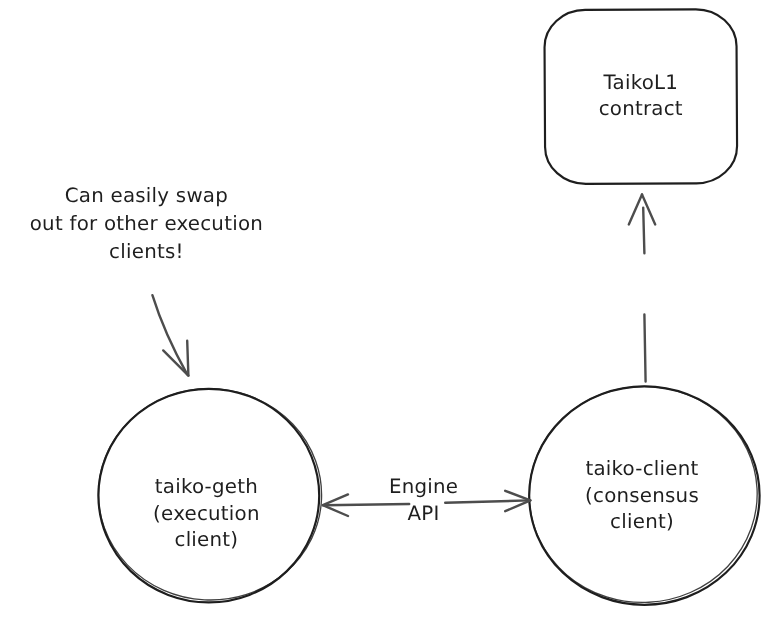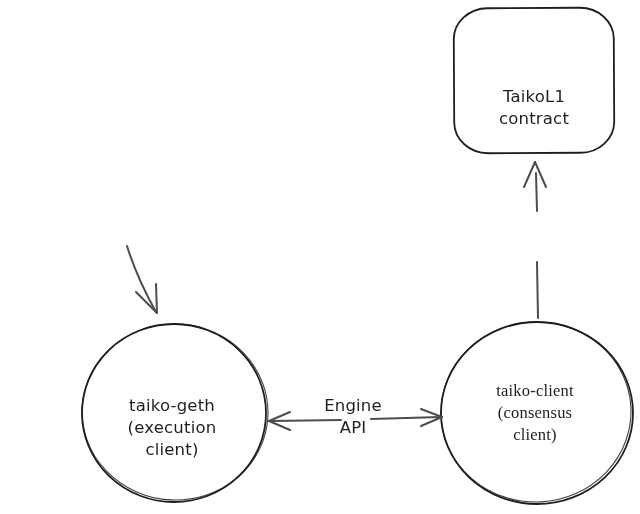--- a/index.html
+++ b/index.html
@@ -88,29 +88,32 @@
     </g>
 
     <g>
       <path class="arrow" d="M 536 173 L 537 211"></path>
       <path class="arrow" d="M 537 262 L 538 318"></path>
       <path class="arrow" d="M 535 162 L 524 187"></path>
       <path class="arrow" d="M 535 162 L 546 187"></path>
     </g>
   </svg>
 
+  <div class="label annotation" style="left:10px; top:151px; width:224px;">Can easily swap
+out for other execution
+clients!</div>
 
-  <div class="label" style="left:454px; top:58px; width:160px;margin-top:28px;">TaikoL1
+  <div class="label" style="left:454px; top:58px; width:160px;">TaikoL1
 contract</div>
 
   <div class="label" style="left:90px; top:381px; width:164px;margin-top:14px;">taiko-geth
 (execution
 client)</div>
 
-  <div class="label" style="left:455px; top:380px; width:160px;font-family:Liberation Serif, serif;">taiko-client
+  <div class="label" style="left:455px; top:380px; width:160px;">taiko-client
 (consensus
 client)</div>
 
   <div class="label" style="left:303px; top:395px; width:100px;">Engine
 API</div>
 
 
 </div>
 
 </body></html>

